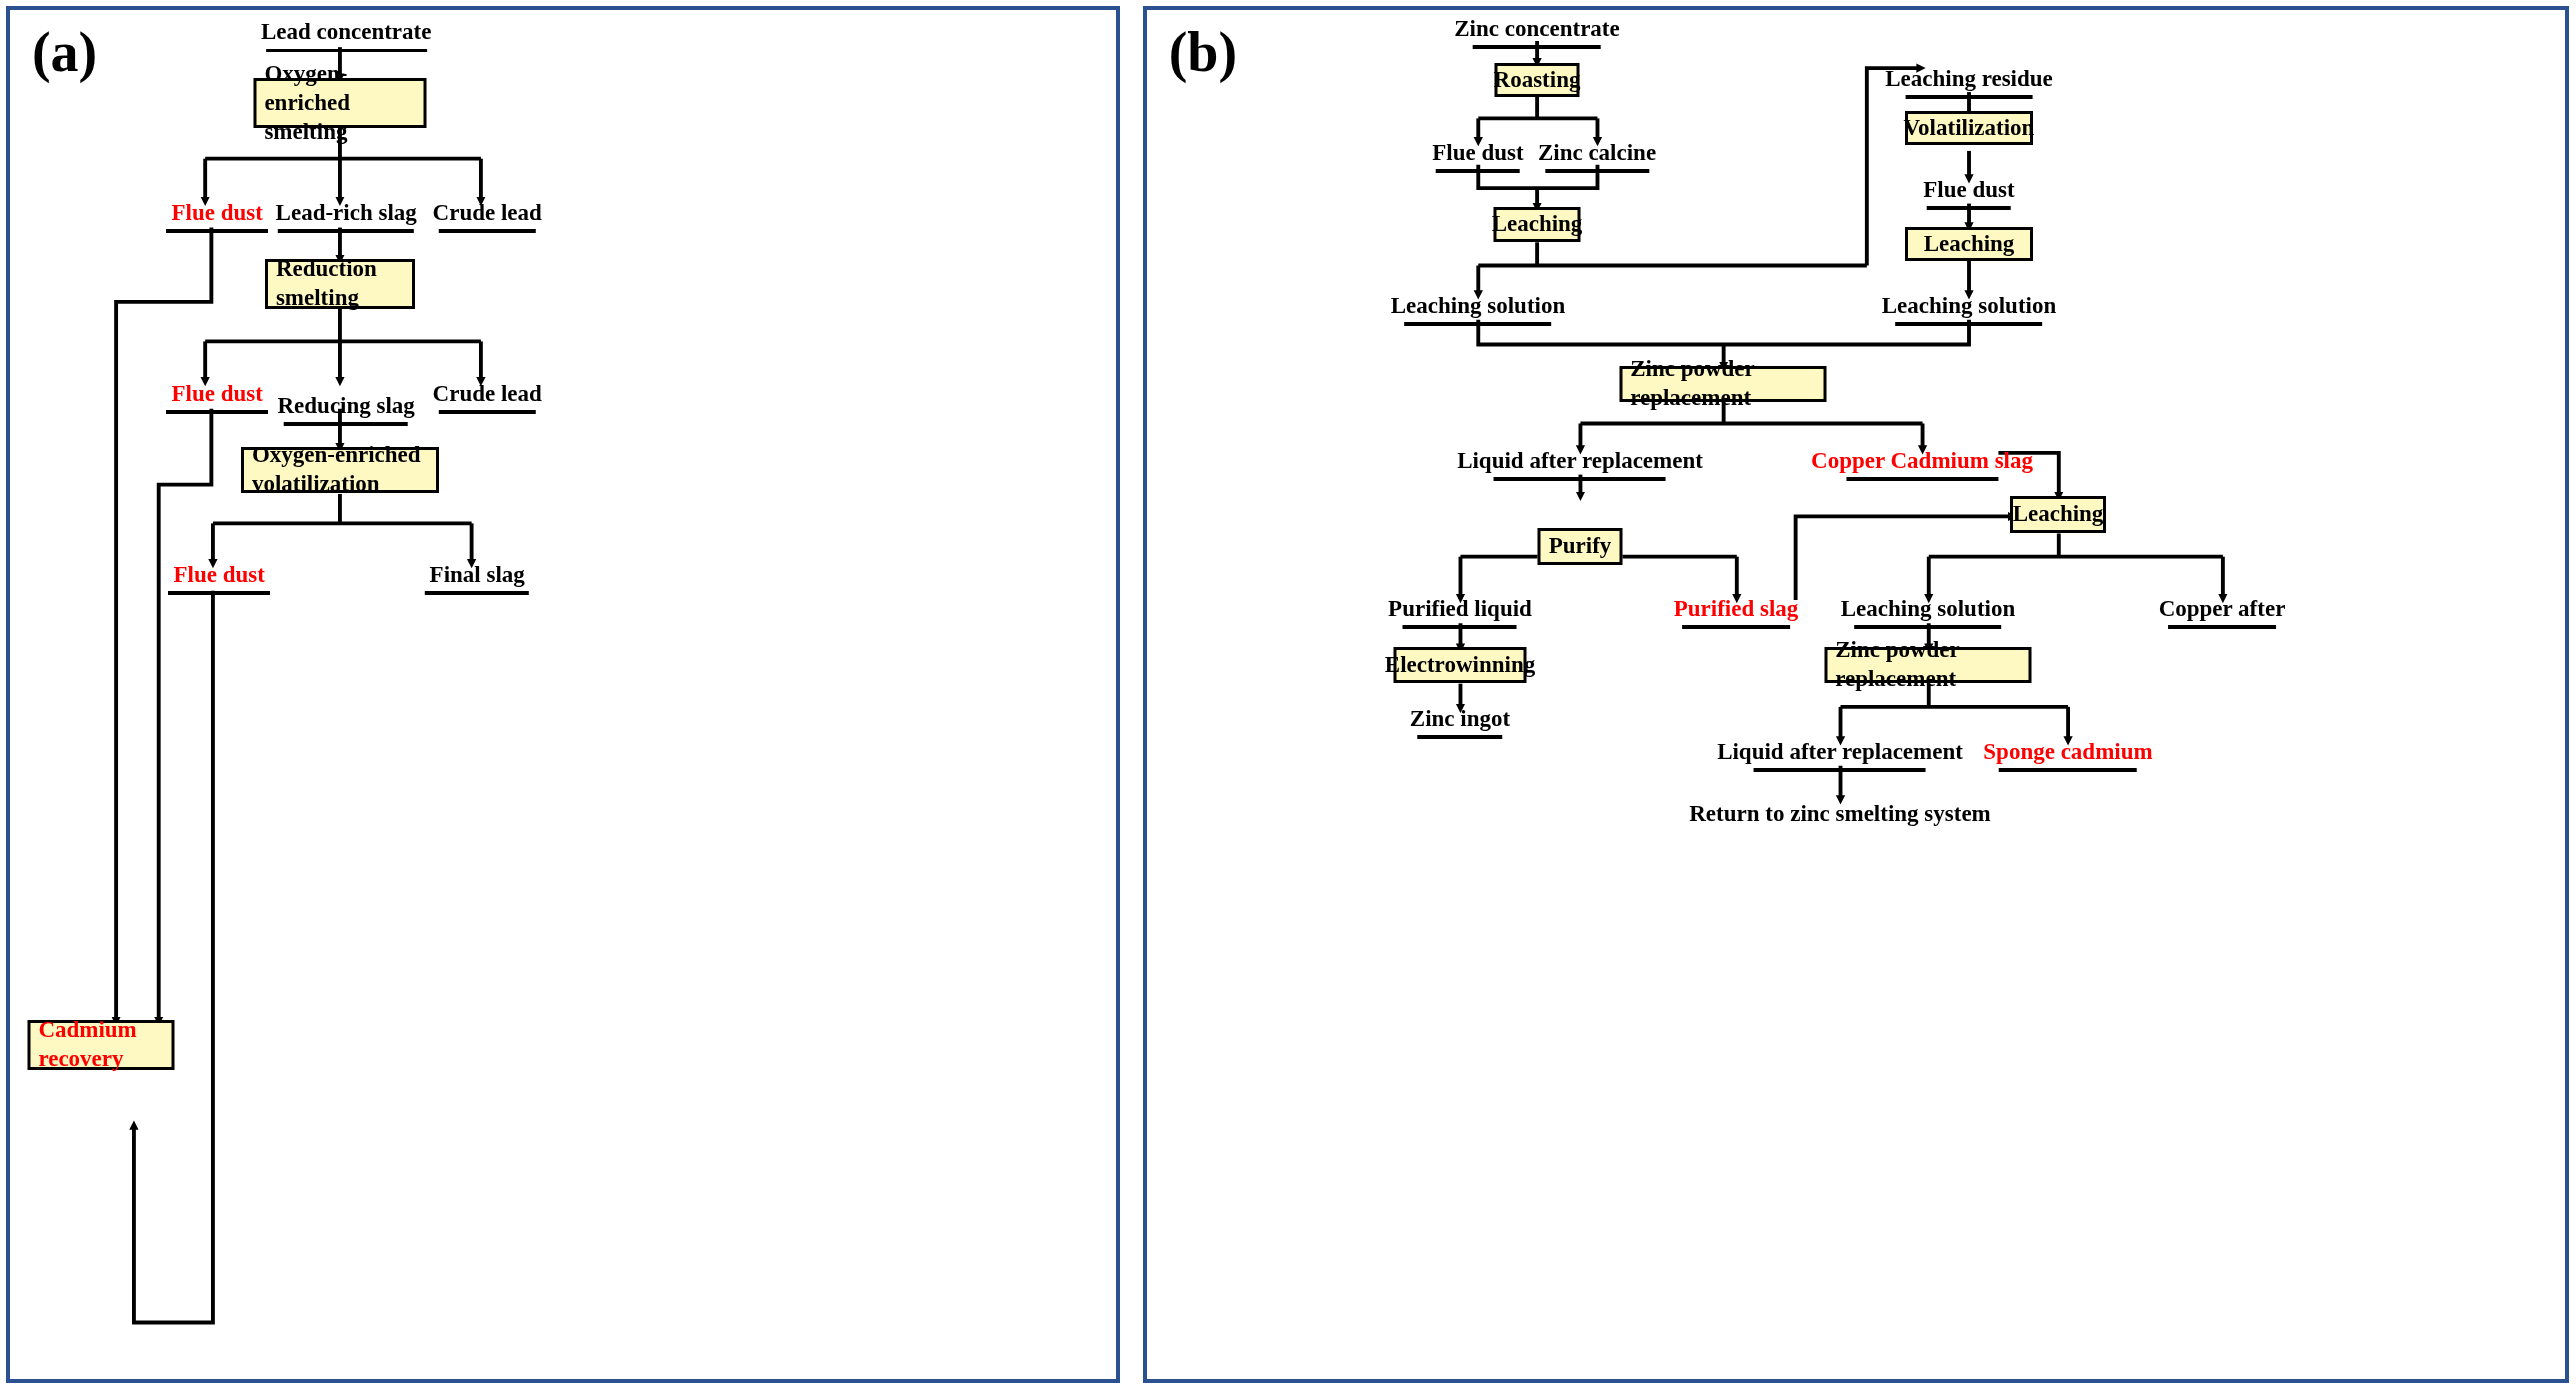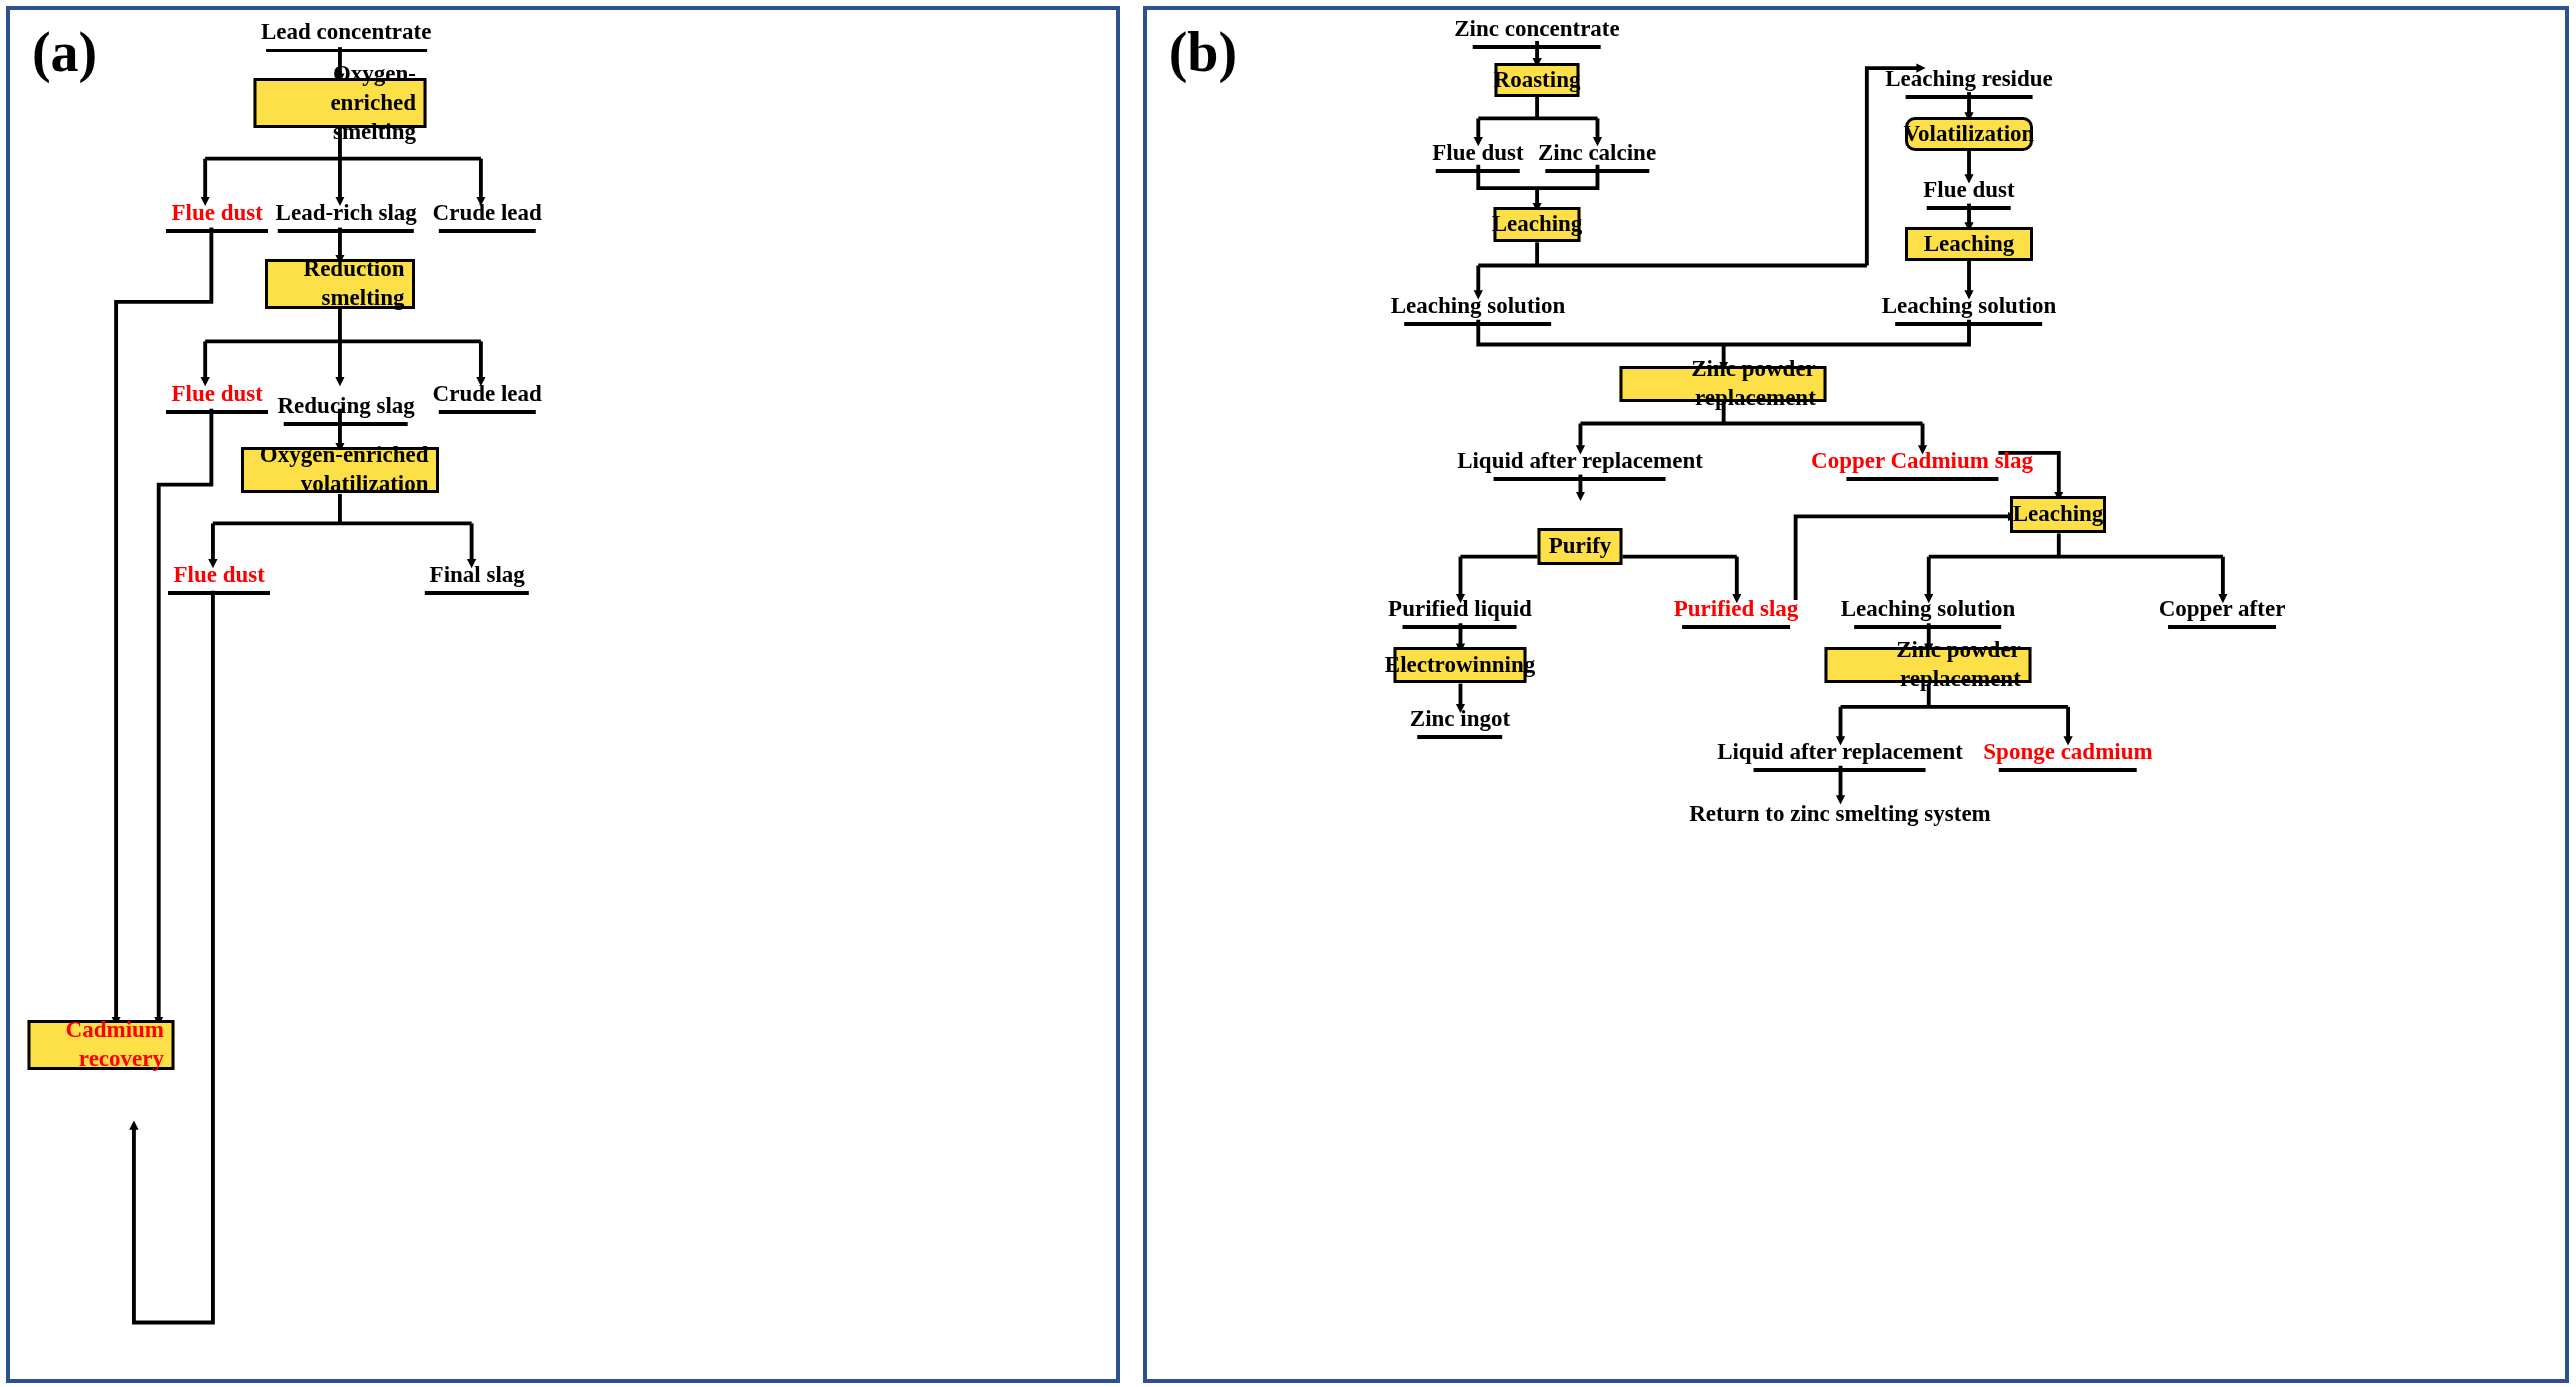--- a/index.html
+++ b/index.html
@@ -12,22 +12,22 @@
   .plabel{position:absolute;font-weight:bold;font-size:56px;line-height:1;color:#000;
           font-family:"Liberation Serif",serif;}
   
   .stream{position:absolute;transform:translateX(-50%);text-align:center;white-space:nowrap;
           font-size:23px;font-weight:bold;color:#000;font-family:"Liberation Serif",serif;}
   .stream .txt{display:block;padding:0 4.6px 3.1px 4.6px;}
   .stream .rule{display:block;height:3.9px;background:#000;margin:0 auto;}
   .stream.red .txt{color:#ff0000;}
   
   .procbox{position:absolute;transform:translateX(-50%);box-sizing:border-box;
-           border:3.1px solid #000;background:#fde047;display:flex;align-items:center;
-           justify-content:center;text-align:right;font-size:23px;font-weight:bold;
+           border:3.1px solid #000;background:#fef9c3;display:flex;align-items:center;
+           justify-content:center;text-align:left;font-size:23px;font-weight:bold;
            color:#000;font-family:"Liberation Serif",serif;line-height:1.25;padding:3.1px 7.7px;}
   .procbox.red{color:#ff0000;}
 </style>
 </head>
 <body>
 
 <div id="root">
 
   <div class="panel" id="panel-a">
 
@@ -284,21 +284,21 @@
     <div class="stream" style="left:693px;top:791px;">
       <span class="txt">Return to zinc smelting system</span>
     </div>
 
     <div class="procbox" style="left:390px;top:53px;width:85px;height:34px;">
       <span>Roasting</span>
     </div>
     <div class="procbox" style="left:390px;top:197px;width:87px;height:35px;">
       <span>Leaching</span>
     </div>
-    <div class="procbox" style="left:822px;top:107px;width:128px;height:34px;border-radius:10px;">
+    <div class="procbox" style="left:822px;top:101px;width:128px;height:34px;">
       <span>Volatilization</span>
     </div>
     <div class="procbox" style="left:822px;top:217px;width:128px;height:34px;">
       <span>Leaching</span>
     </div>
     <div class="procbox" style="left:576px;top:356px;width:207px;height:36px;">
       <span>Zinc powder replacement</span>
     </div>
     <div class="procbox" style="left:433px;top:486px;width:85px;height:37px;margin-top:32px;">
       <span>Purify</span>

